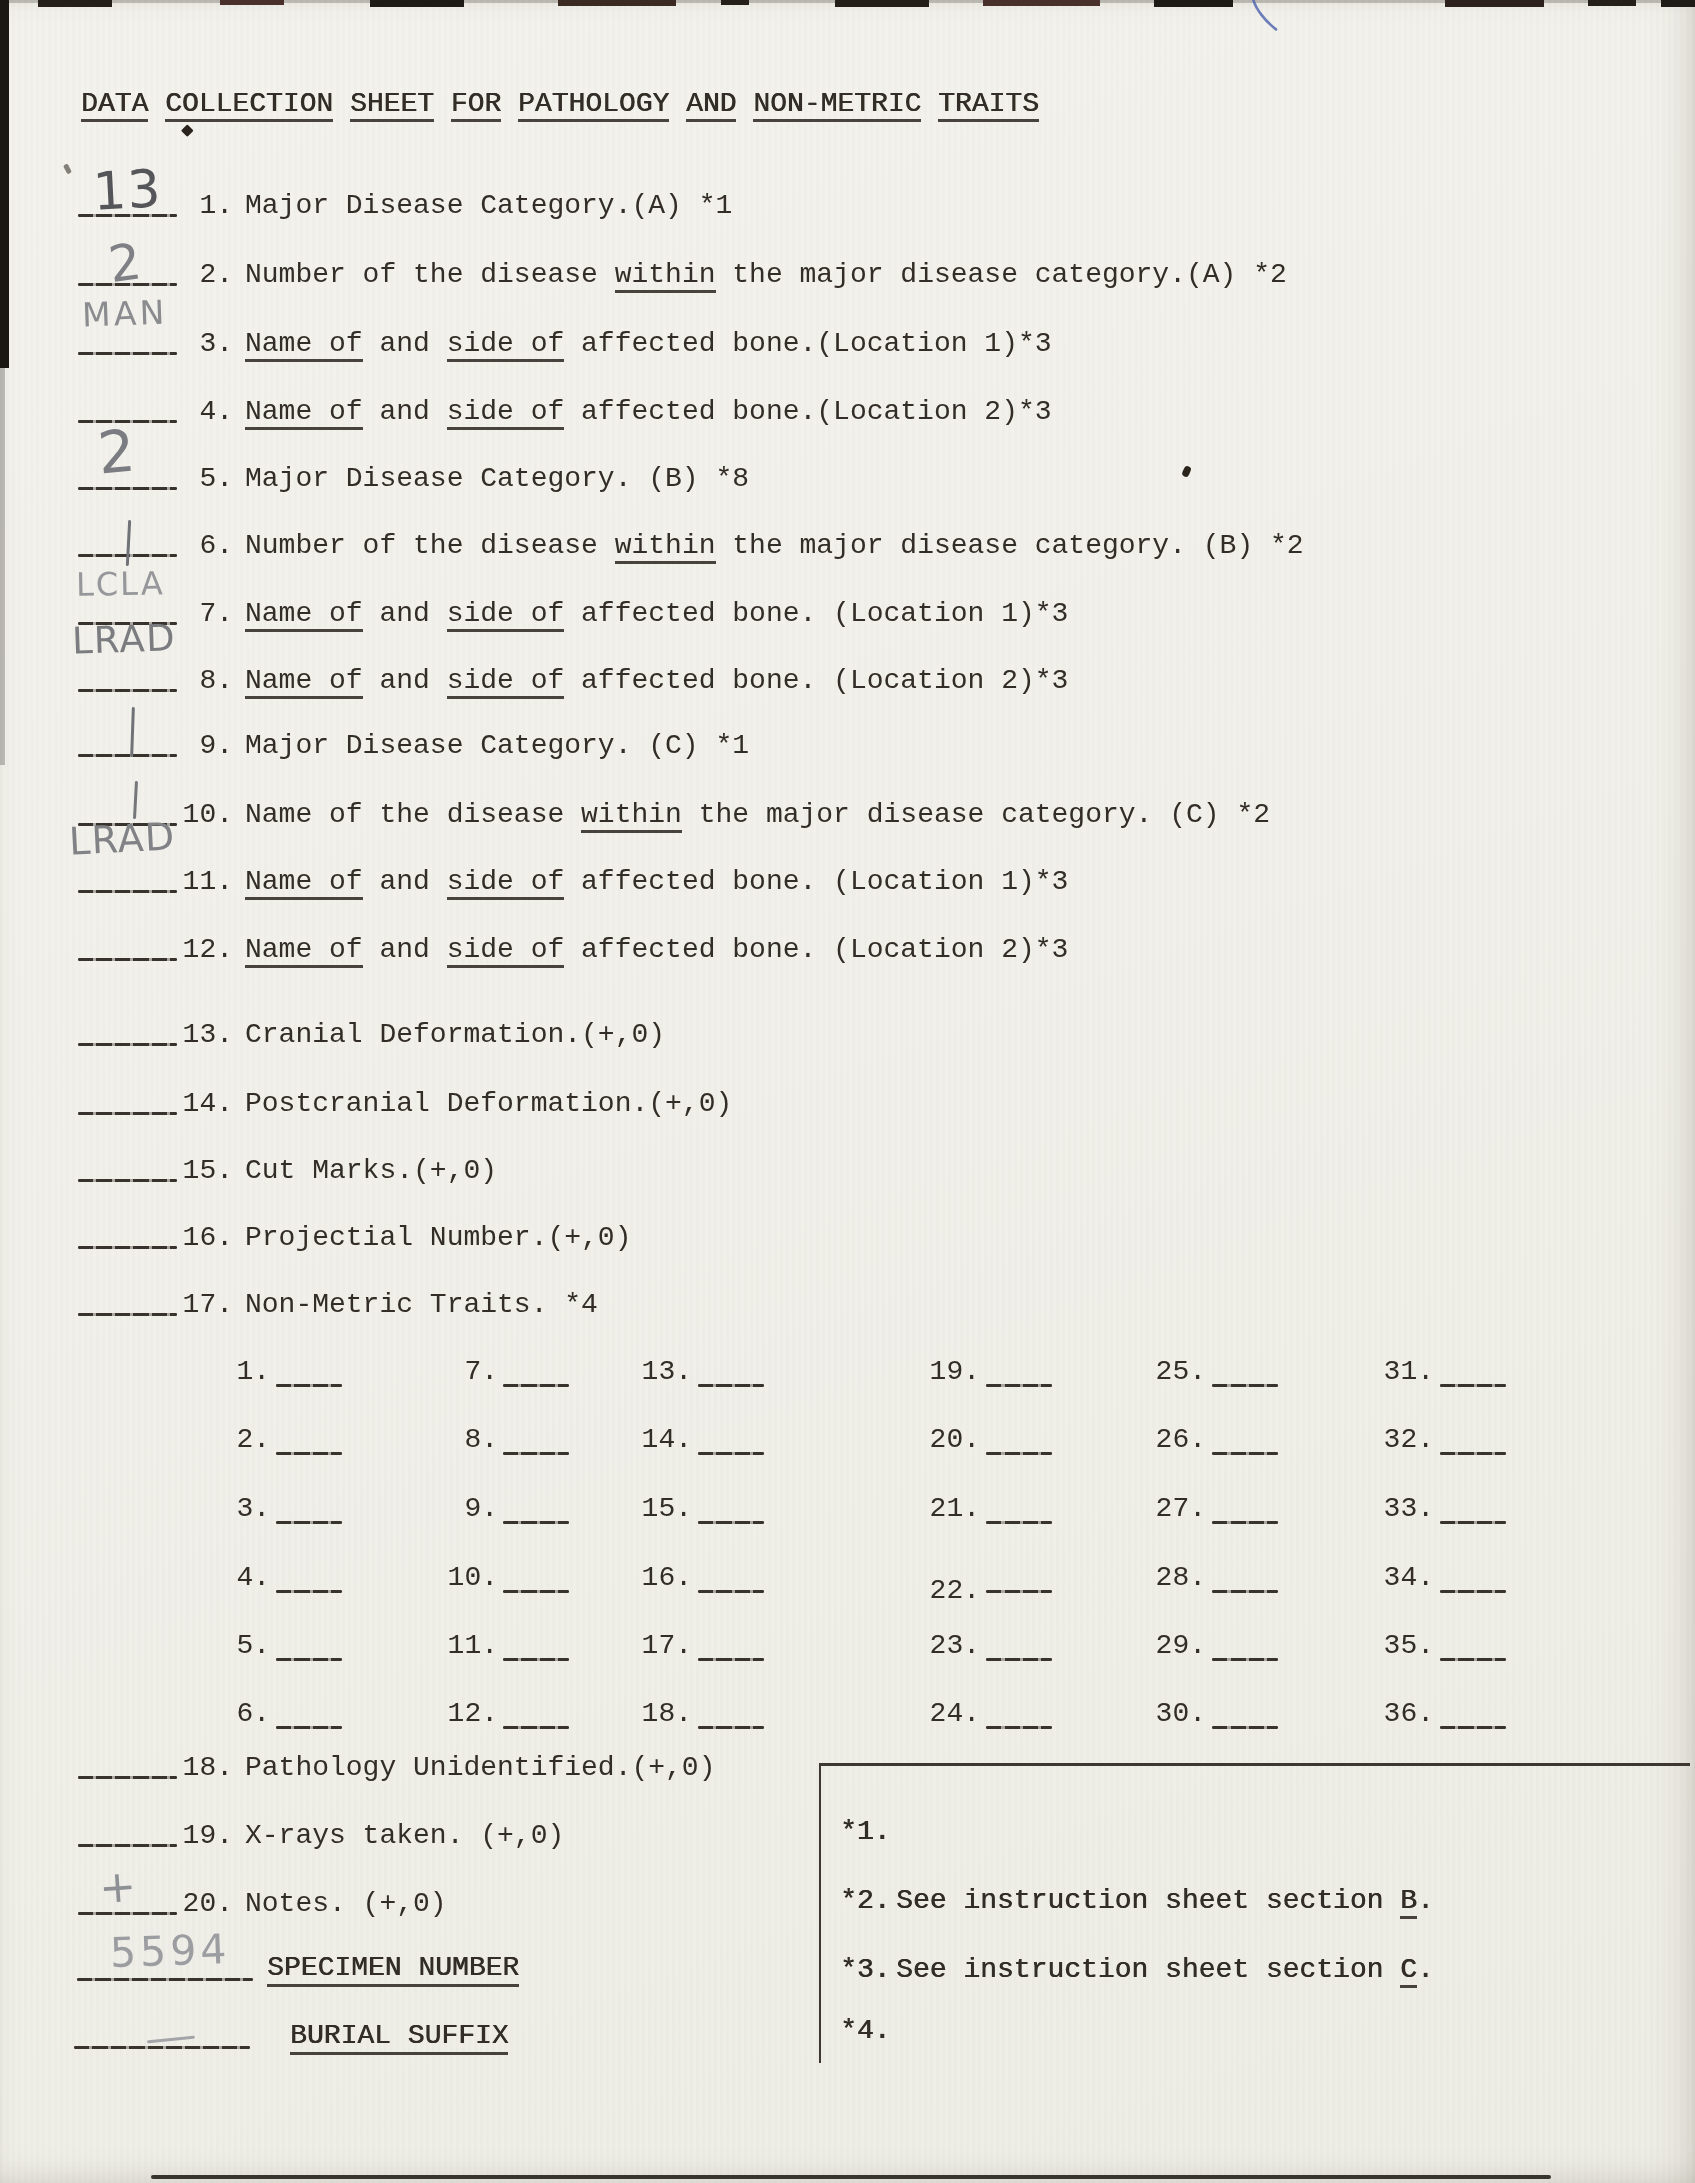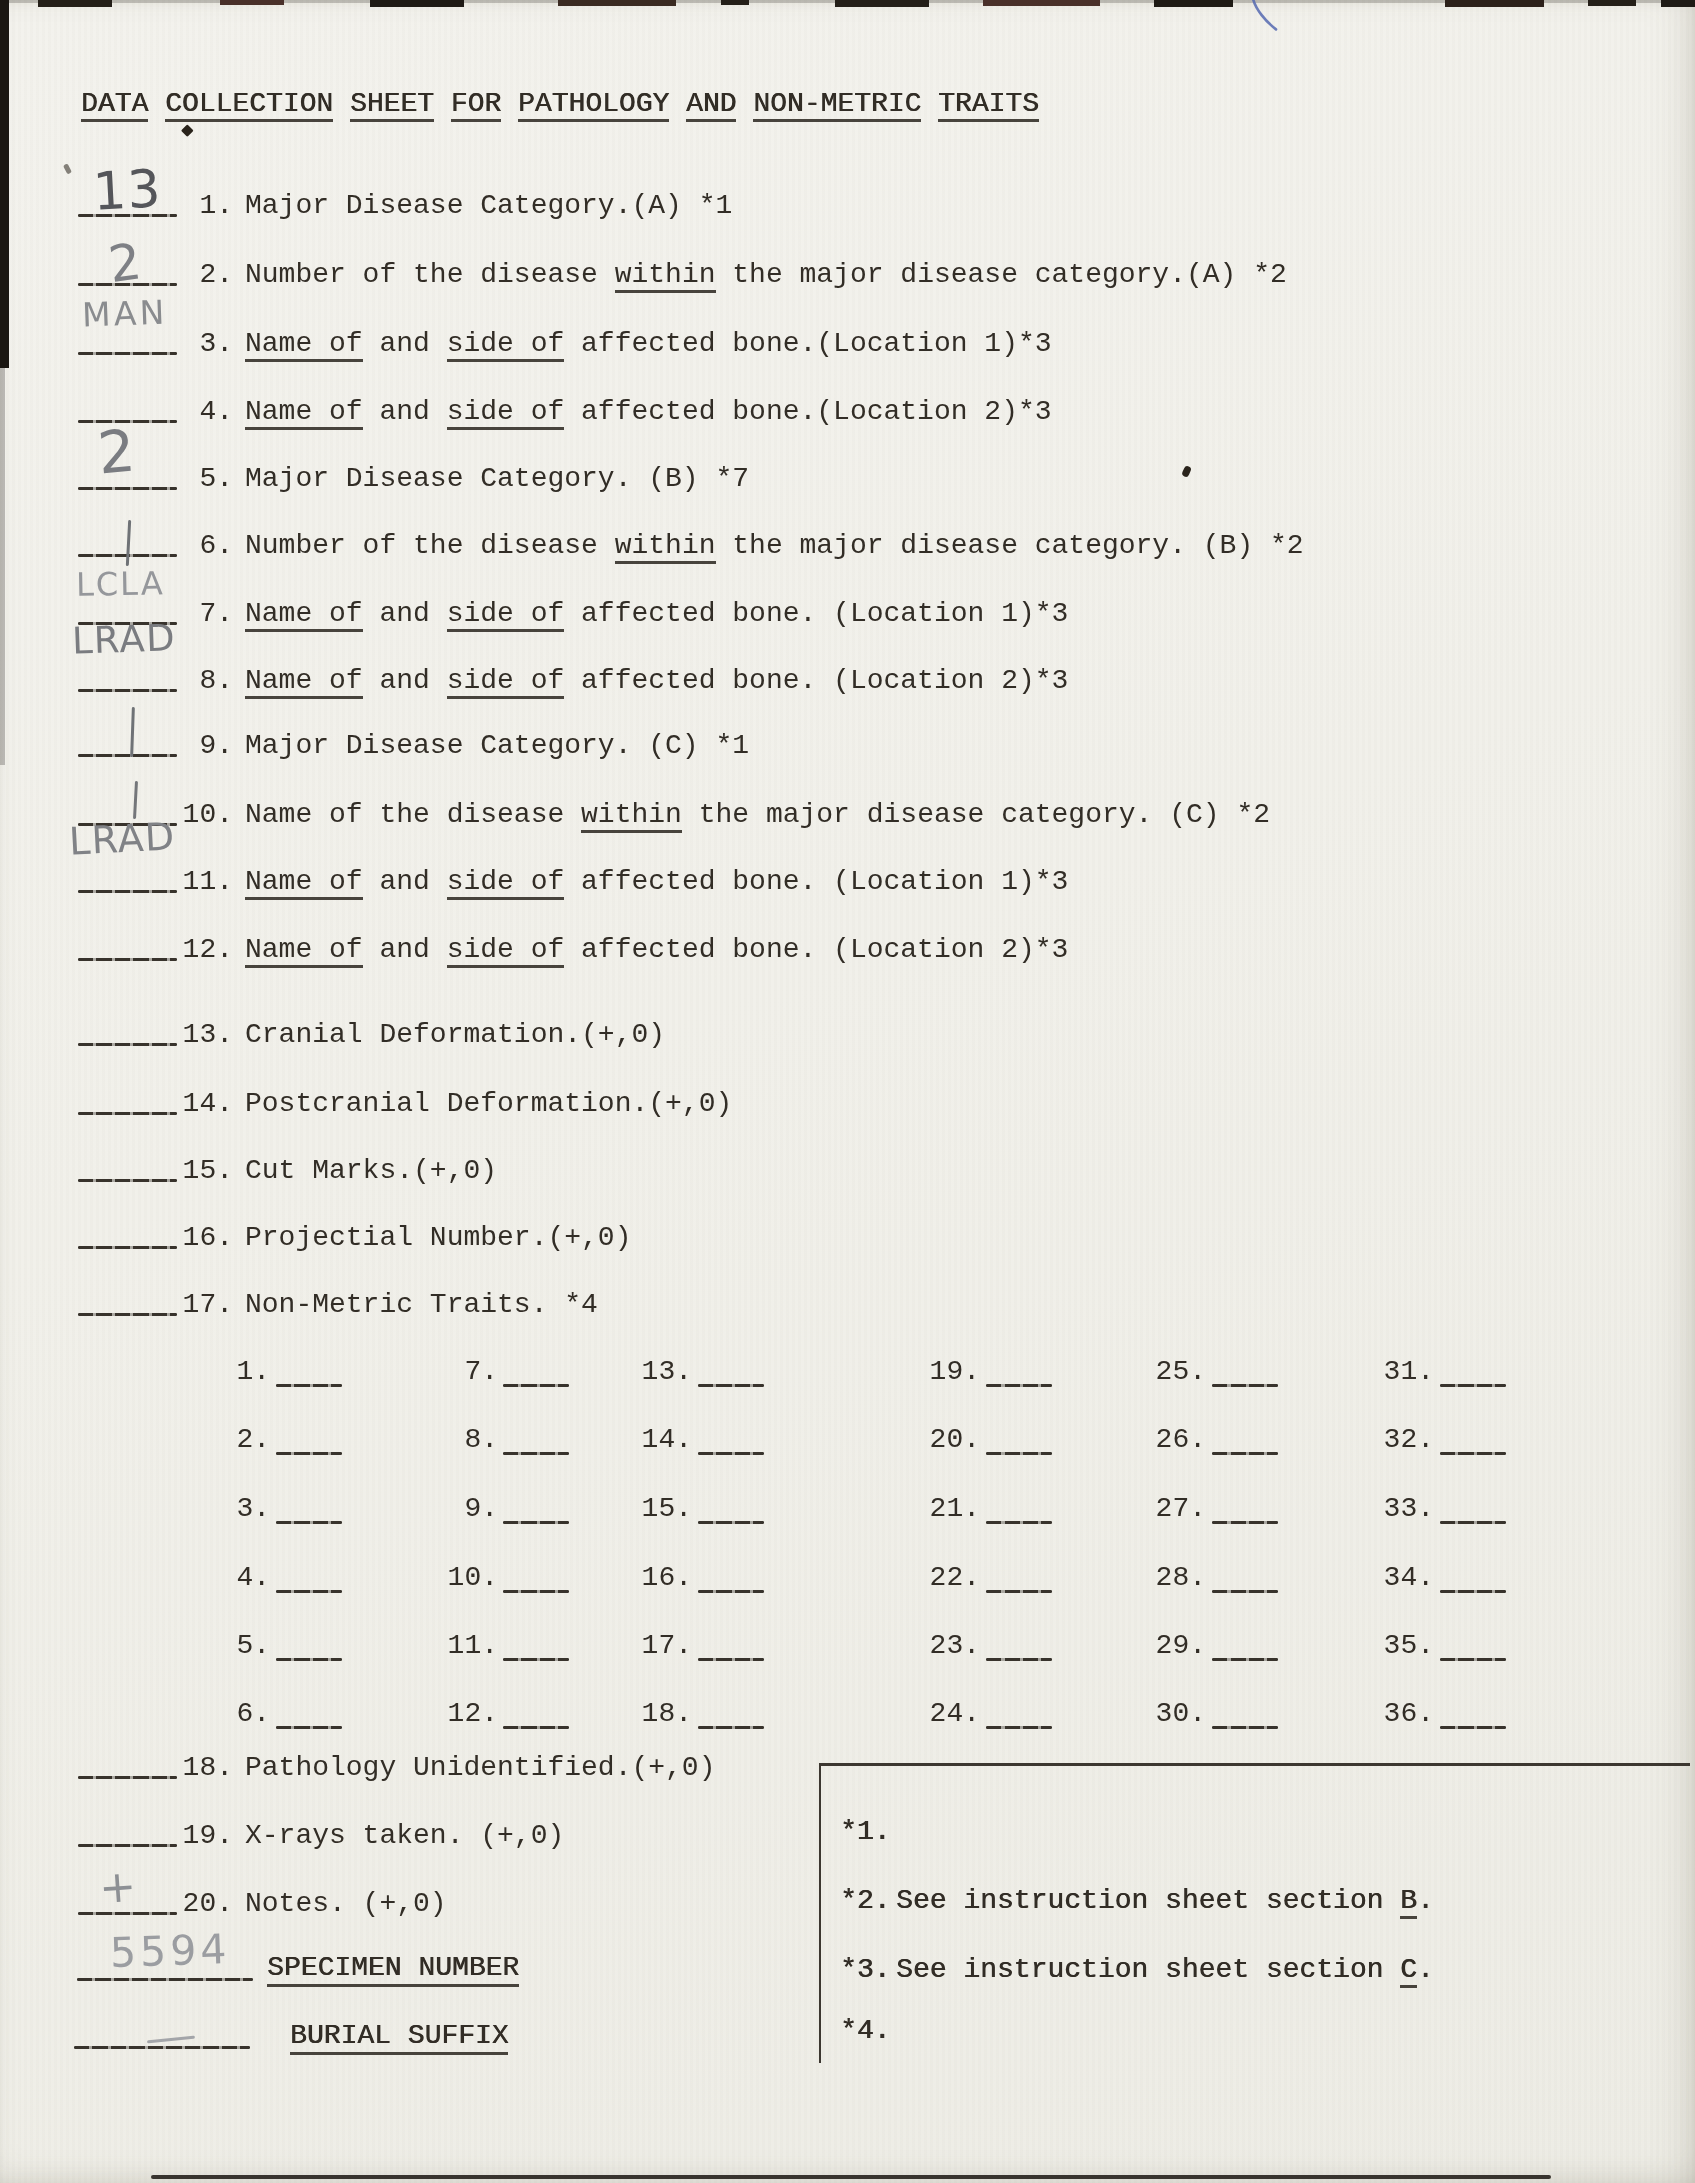--- a/index.html
+++ b/index.html
@@ -47,21 +47,21 @@
 
 <div id="page">
 
   <div id="title" class="tw dbl" style="position:absolute;left:81px;top:87px;"><span class="title-word">DATA</span> <span class="title-word">COLLECTION</span> <span class="title-word">SHEET</span> <span class="title-word">FOR</span> <span class="title-word">PATHOLOGY</span> <span class="title-word">AND</span> <span class="title-word">NON-METRIC</span> <span class="title-word">TRAITS</span></div>
 
   <div id="items">
       <div class="row tw" style="top: 189px;"><div class="blank" style="left: 78px; width: 99px; top: 25px;"></div><span class="num">1.</span><span class="lbl"><span>Major Disease Category.(A) *1</span></span><span class="hand" style="left: 93px; top: -14.6px; font-size: 52px; color: rgb(85, 86, 90); transform: rotate(-3deg);">13</span></div>
       <div class="row tw" style="top: 258px;"><div class="blank" style="left: 78px; width: 99px; top: 25px;"></div><span class="num">2.</span><span class="lbl"><span>Number of the disease </span><span class="u">within</span><span> the major disease category.(A) *2</span></span><span class="hand" style="left: 109px; top: -10.6px; font-size: 50px; color: rgb(126, 128, 133); transform: rotate(-8deg);">2</span></div>
       <div class="row tw" style="top: 327px;"><div class="blank" style="left: 78px; width: 99px; top: 25px;"></div><span class="num">3.</span><span class="lbl"><span class="u">Name of</span><span> and </span><span class="u">side of</span><span> affected bone.(Location 1)*3</span></span><span class="hand" style="left: 82px; top: -30.5px; font-size: 33px; color: rgb(138, 140, 143); letter-spacing: 3.3px; transform: rotate(-2deg);">MAN</span></div>
       <div class="row tw" style="top: 395px;"><div class="blank" style="left: 78px; width: 99px; top: 25px;"></div><span class="num">4.</span><span class="lbl"><span class="u">Name of</span><span> and </span><span class="u">side of</span><span> affected bone.(Location 2)*3</span></span></div>
-      <div class="row tw" style="top: 462px;"><div class="blank" style="left: 78px; width: 99px; top: 25px;"></div><span class="num">5.</span><span class="lbl"><span>Major Disease Category. (B) *7</span></span><span class="hand" style="left: 98px; top: -26.5px; font-size: 58px; color: rgb(122, 124, 129); transform: rotate(-5deg);">2</span></div>
+      <div class="row tw" style="top: 462px;"><div class="blank" style="left: 78px; width: 99px; top: 25px;"></div><span class="num">5.</span><span class="lbl"><span>Major Disease Category. (B) *8</span></span><span class="hand" style="left: 98px; top: -26.5px; font-size: 58px; color: rgb(122, 124, 129); transform: rotate(-5deg);">2</span></div>
       <div class="row tw" style="top: 529px;"><div class="blank" style="left: 78px; width: 99px; top: 25px;"></div><span class="num">6.</span><span class="lbl"><span>Number of the disease </span><span class="u">within</span><span> the major disease category. (B) *2</span></span><div class="vstroke" style="left: 127px; top: -9.3px; height: 46px; background: rgb(111, 114, 118); transform: rotate(3deg);"></div></div>
       <div class="row tw" style="top: 597px;"><div class="blank" style="left: 78px; width: 99px; top: 25px;"></div><span class="num">7.</span><span class="lbl"><span class="u">Name of</span><span> and </span><span class="u">side of</span><span> affected bone. (Location 1)*3</span></span><span class="hand" style="left: 76px; top: -29px; font-size: 32px; color: rgb(149, 151, 155); letter-spacing: 2px; transform: rotate(-1deg);">LCLA</span></div>
       <div class="row tw" style="top: 664px;"><div class="blank" style="left: 78px; width: 99px; top: 25px;"></div><span class="num">8.</span><span class="lbl"><span class="u">Name of</span><span> and </span><span class="u">side of</span><span> affected bone. (Location 2)*3</span></span><span class="hand" style="left: 72px; top: -41px; font-size: 37px; color: rgb(122, 124, 128); letter-spacing: 1.3px; transform: rotate(-2deg);">LRAD</span></div>
       <div class="row tw" style="top: 729px;"><div class="blank" style="left: 78px; width: 99px; top: 25px;"></div><span class="num">9.</span><span class="lbl"><span>Major Disease Category. (C) *1</span></span><div class="vstroke" style="left: 131px; top: -22.5px; height: 50px; background: rgb(111, 114, 118); transform: rotate(2deg);"></div></div>
       <div class="row tw" style="top: 798px;"><div class="blank" style="left: 78px; width: 99px; top: 25px;"></div><span class="num">10.</span><span class="lbl"><span>Name of the disease </span><span class="u">within</span><span> the major disease category. (C) *2</span></span><div class="vstroke" style="left: 134px; top: -17px; height: 38px; background: rgb(116, 118, 122); transform: rotate(3deg);"></div></div>
       <div class="row tw" style="top: 865px;"><div class="blank" style="left: 78px; width: 99px; top: 25px;"></div><span class="num">11.</span><span class="lbl"><span class="u">Name of</span><span> and </span><span class="u">side of</span><span> affected bone. (Location 1)*3</span></span><span class="hand" style="left: 69px; top: -42px; font-size: 38px; color: rgb(128, 130, 134); letter-spacing: 1.3px; transform: rotate(-3deg);">LRAD</span></div>
       <div class="row tw" style="top: 933px;"><div class="blank" style="left: 78px; width: 99px; top: 25px;"></div><span class="num">12.</span><span class="lbl"><span class="u">Name of</span><span> and </span><span class="u">side of</span><span> affected bone. (Location 2)*3</span></span></div>
       <div class="row tw" style="top: 1018px;"><div class="blank" style="left: 78px; width: 99px; top: 25px;"></div><span class="num">13.</span><span class="lbl"><span>Cranial Deformation.(+,0)</span></span></div>
       <div class="row tw" style="top: 1087px;"><div class="blank" style="left: 78px; width: 99px; top: 25px;"></div><span class="num">14.</span><span class="lbl"><span>Postcranial Deformation.(+,0)</span></span></div>
       <div class="row tw" style="top: 1154px;"><div class="blank" style="left: 78px; width: 99px; top: 25px;"></div><span class="num">15.</span><span class="lbl"><span>Cut Marks.(+,0)</span></span></div>
@@ -87,21 +87,21 @@
       <div class="row tw" style="top: 1423px;"><span class="cellnum" style="left: 1355px; width: 79px;">32.</span><div class="blank" style="left: 1440px; width: 66px; top: 29px;"></div></div>
       <div class="row tw" style="top: 1492px;"><span class="cellnum" style="left: 191px; width: 79px;">3.</span><div class="blank" style="left: 276px; width: 66px; top: 29px;"></div></div>
       <div class="row tw" style="top: 1492px;"><span class="cellnum" style="left: 419px; width: 79px;">9.</span><div class="blank" style="left: 503px; width: 66px; top: 29px;"></div></div>
       <div class="row tw" style="top: 1492px;"><span class="cellnum" style="left: 613px; width: 79px;">15.</span><div class="blank" style="left: 698px; width: 66px; top: 29px;"></div></div>
       <div class="row tw" style="top: 1492px;"><span class="cellnum" style="left: 901px; width: 79px;">21.</span><div class="blank" style="left: 986px; width: 66px; top: 29px;"></div></div>
       <div class="row tw" style="top: 1492px;"><span class="cellnum" style="left: 1127px; width: 79px;">27.</span><div class="blank" style="left: 1212px; width: 66px; top: 29px;"></div></div>
       <div class="row tw" style="top: 1492px;"><span class="cellnum" style="left: 1355px; width: 79px;">33.</span><div class="blank" style="left: 1440px; width: 66px; top: 29px;"></div></div>
       <div class="row tw" style="top: 1561px;"><span class="cellnum" style="left: 191px; width: 79px;">4.</span><div class="blank" style="left: 276px; width: 66px; top: 29px;"></div></div>
       <div class="row tw" style="top: 1561px;"><span class="cellnum" style="left: 419px; width: 79px;">10.</span><div class="blank" style="left: 503px; width: 66px; top: 29px;"></div></div>
       <div class="row tw" style="top: 1561px;"><span class="cellnum" style="left: 613px; width: 79px;">16.</span><div class="blank" style="left: 698px; width: 66px; top: 29px;"></div></div>
-      <div class="row tw" style="top: 1561px;"><span class="cellnum" style="left: 901px; width: 79px;">22.</span><div class="blank" style="left: 986px; width: 66px; top: 29px;"></div></div>
+      <div class="row tw" style="top: 1561px;"><span class="cellnum" style="left: 901px; width: 79px; margin-top: 13px;">22.</span><div class="blank" style="left: 986px; width: 66px; top: 29px;"></div></div>
       <div class="row tw" style="top: 1561px;"><span class="cellnum" style="left: 1127px; width: 79px;">28.</span><div class="blank" style="left: 1212px; width: 66px; top: 29px;"></div></div>
       <div class="row tw" style="top: 1561px;"><span class="cellnum" style="left: 1355px; width: 79px;">34.</span><div class="blank" style="left: 1440px; width: 66px; top: 29px;"></div></div>
       <div class="row tw" style="top: 1629px;"><span class="cellnum" style="left: 191px; width: 79px;">5.</span><div class="blank" style="left: 276px; width: 66px; top: 29px;"></div></div>
       <div class="row tw" style="top: 1629px;"><span class="cellnum" style="left: 419px; width: 79px;">11.</span><div class="blank" style="left: 503px; width: 66px; top: 29px;"></div></div>
       <div class="row tw" style="top: 1629px;"><span class="cellnum" style="left: 613px; width: 79px;">17.</span><div class="blank" style="left: 698px; width: 66px; top: 29px;"></div></div>
       <div class="row tw" style="top: 1629px;"><span class="cellnum" style="left: 901px; width: 79px;">23.</span><div class="blank" style="left: 986px; width: 66px; top: 29px;"></div></div>
       <div class="row tw" style="top: 1629px;"><span class="cellnum" style="left: 1127px; width: 79px;">29.</span><div class="blank" style="left: 1212px; width: 66px; top: 29px;"></div></div>
       <div class="row tw" style="top: 1629px;"><span class="cellnum" style="left: 1355px; width: 79px;">35.</span><div class="blank" style="left: 1440px; width: 66px; top: 29px;"></div></div>
       <div class="row tw" style="top: 1697px;"><span class="cellnum" style="left: 191px; width: 79px;">6.</span><div class="blank" style="left: 276px; width: 66px; top: 29px;"></div></div>
       <div class="row tw" style="top: 1697px;"><span class="cellnum" style="left: 419px; width: 79px;">12.</span><div class="blank" style="left: 503px; width: 66px; top: 29px;"></div></div>

